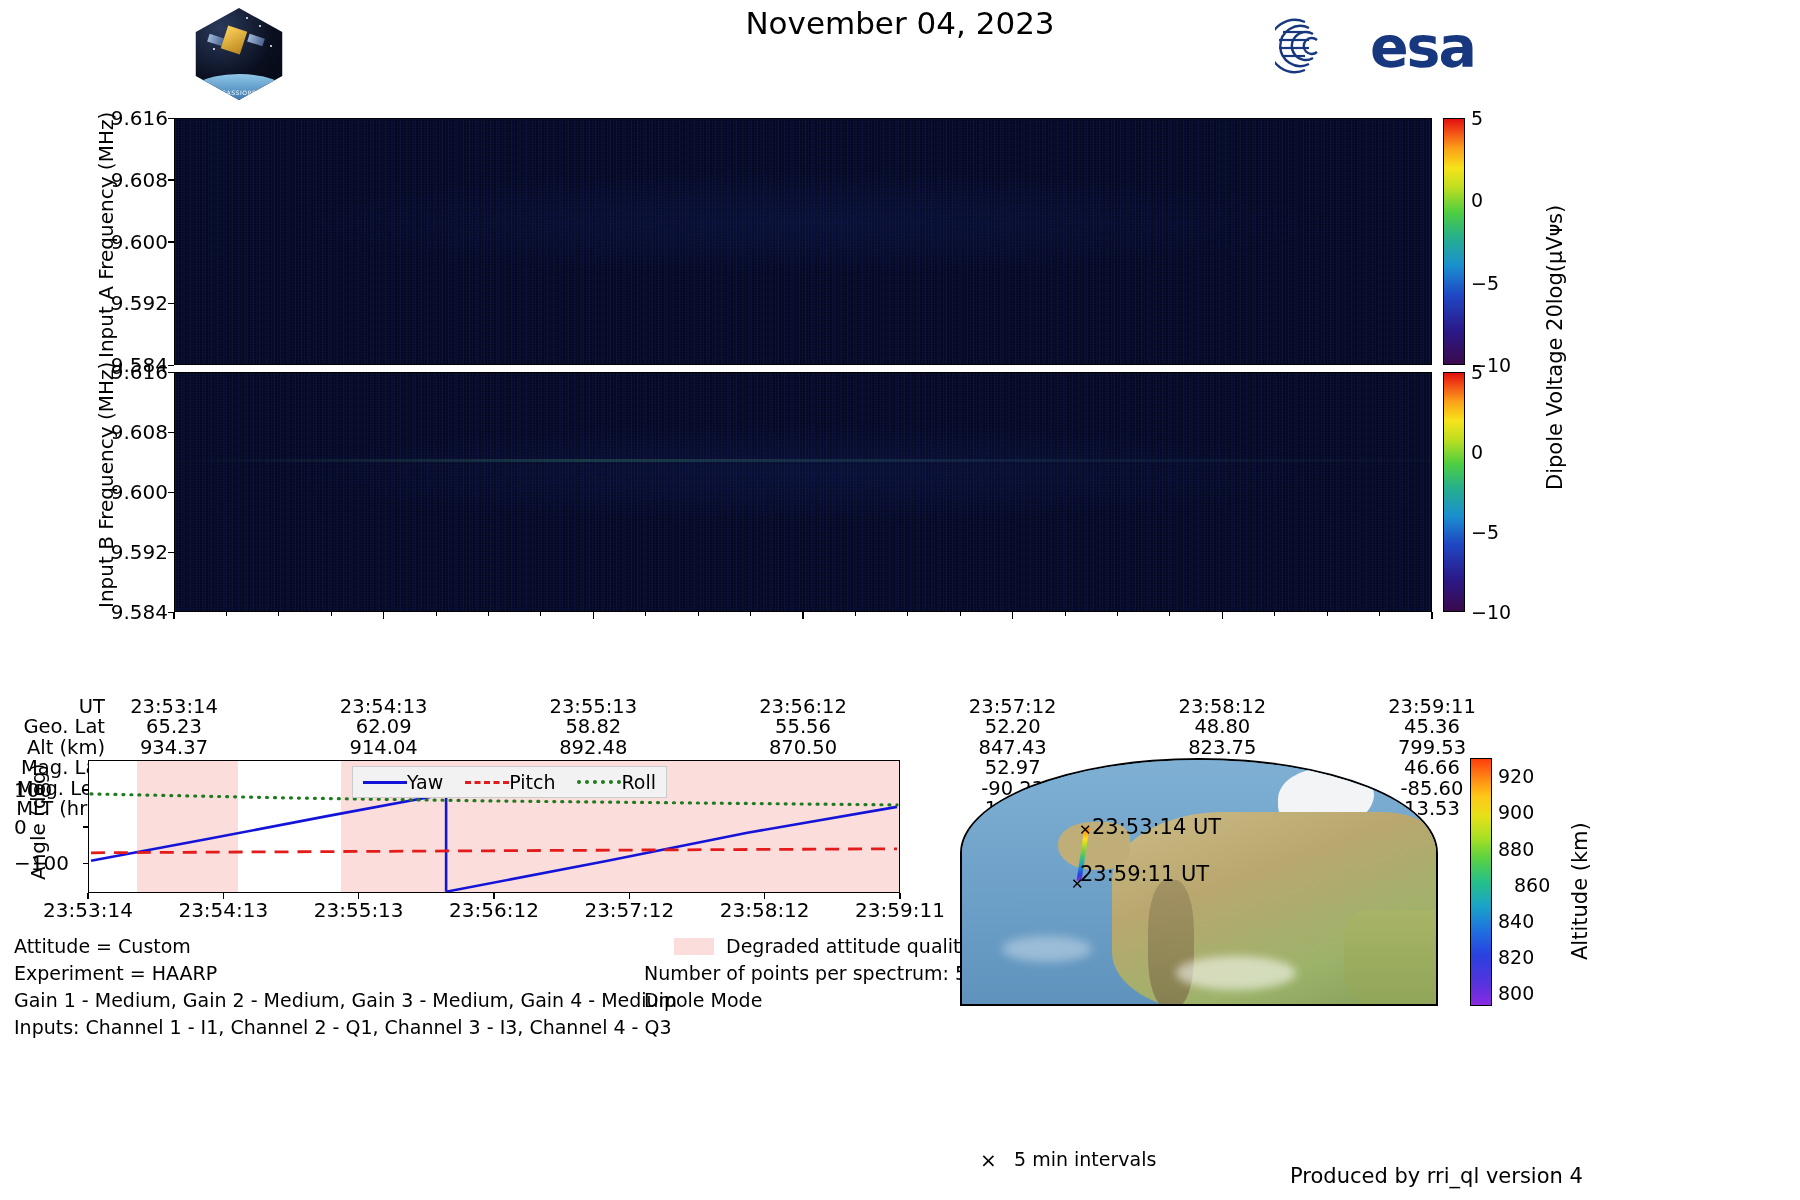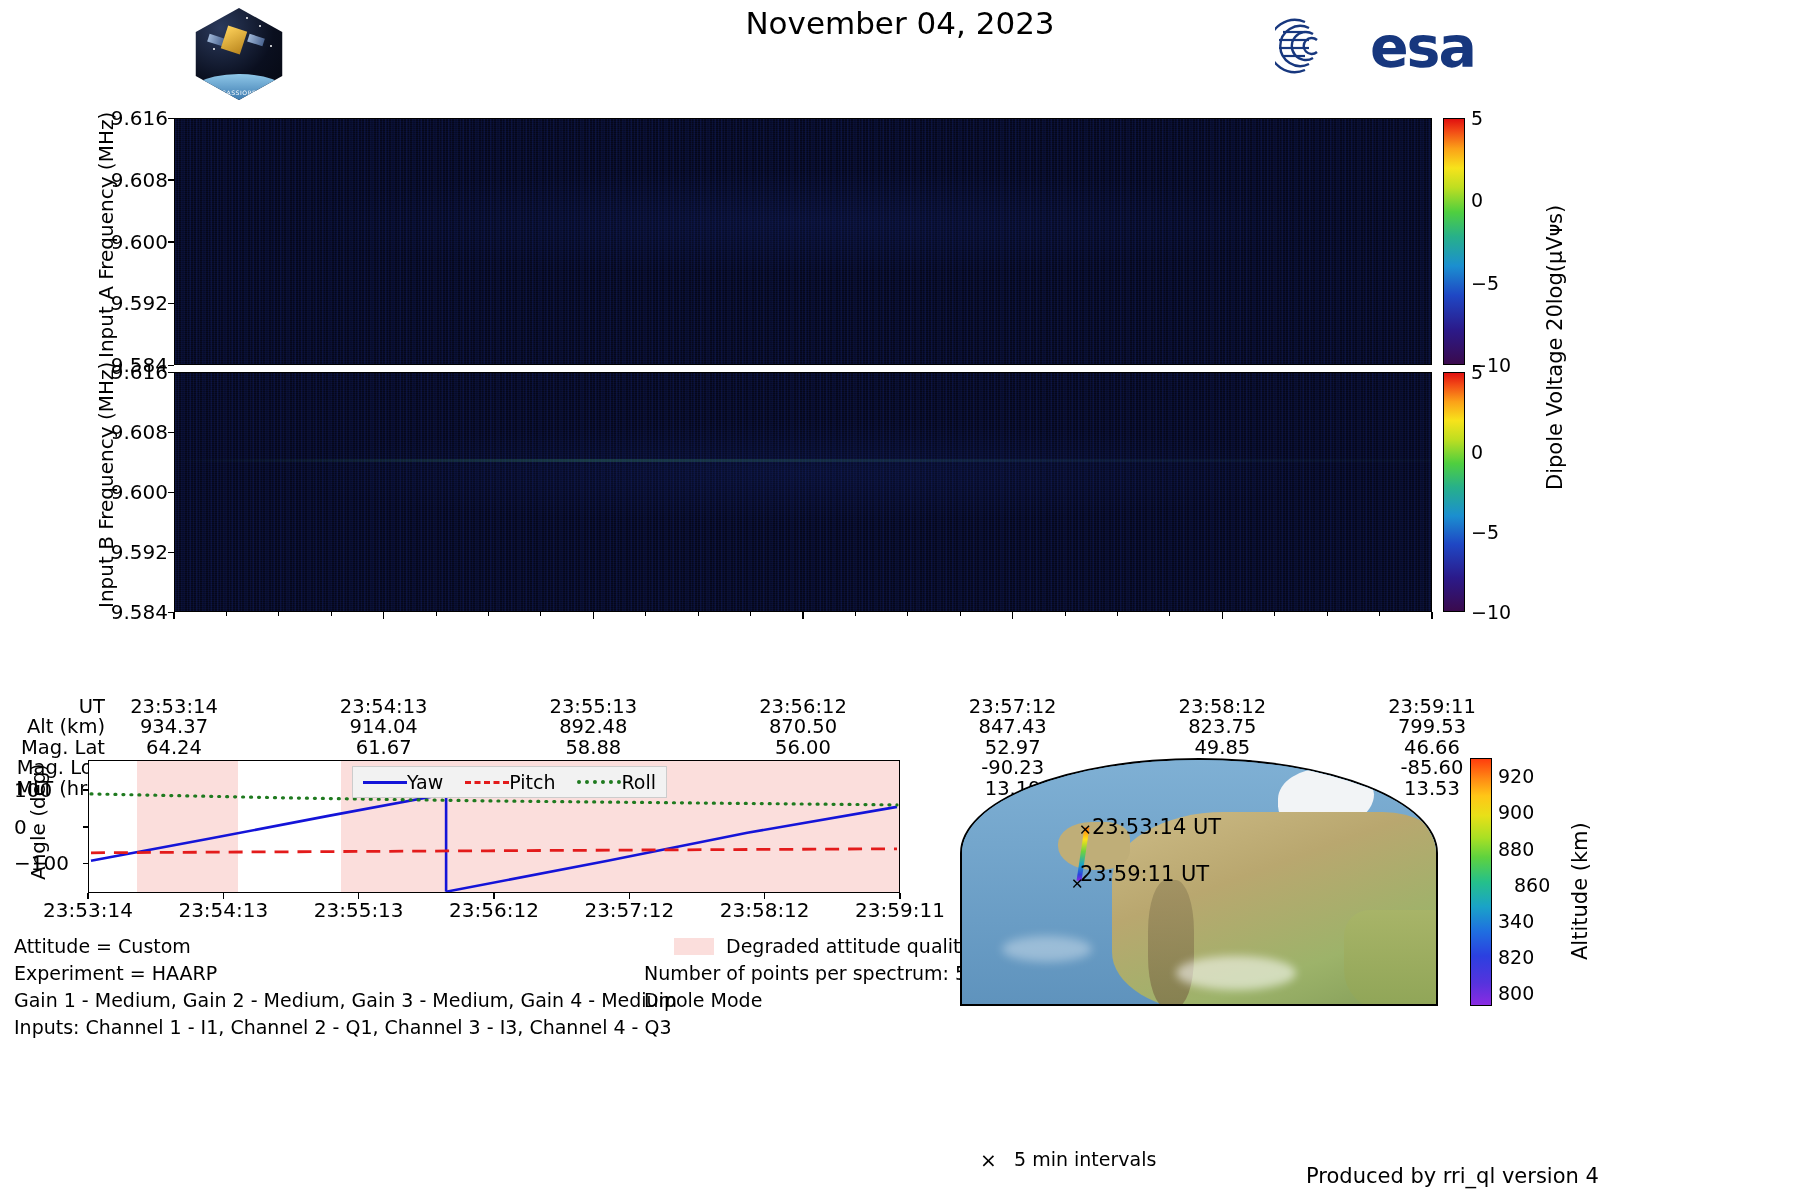--- a/index.html
+++ b/index.html
@@ -332,20 +332,30 @@
         <div class="lab">UT</div>
         <div class="val" style="left: 99px;">23:53:14</div>
         <div class="val" style="left: 308.667px;">23:54:13</div>
         <div class="val" style="left: 518.333px;">23:55:13</div>
         <div class="val" style="left: 728px;">23:56:12</div>
         <div class="val" style="left: 937.667px;">23:57:12</div>
         <div class="val" style="left: 1147.33px;">23:58:12</div>
         <div class="val" style="left: 1357px;">23:59:11</div>
       </div>
       <div class="row">
+        <div class="lab">Geo. Lat</div>
+        <div class="val" style="left: 99px;">65.23</div>
+        <div class="val" style="left: 308.667px;">62.09</div>
+        <div class="val" style="left: 518.333px;">58.82</div>
+        <div class="val" style="left: 728px;">55.56</div>
+        <div class="val" style="left: 937.667px;">52.20</div>
+        <div class="val" style="left: 1147.33px;">48.80</div>
+        <div class="val" style="left: 1357px;">45.36</div>
+      </div>
+      <div class="row">
         <div class="lab">Alt (km)</div>
         <div class="val" style="left: 99px;">934.37</div>
         <div class="val" style="left: 308.667px;">914.04</div>
         <div class="val" style="left: 518.333px;">892.48</div>
         <div class="val" style="left: 728px;">870.50</div>
         <div class="val" style="left: 937.667px;">847.43</div>
         <div class="val" style="left: 1147.33px;">823.75</div>
         <div class="val" style="left: 1357px;">799.53</div>
       </div>
       <div class="row">
@@ -436,21 +446,21 @@
 
   <div class="note" style="left:14px; top:935px;">Attitude = Custom</div>
   <div class="note" style="left:14px; top:962px;">Experiment = HAARP</div>
   <div class="note" style="left:14px; top:989px;">Gain 1 - Medium, Gain 2 - Medium, Gain 3 - Medium, Gain 4 - Medium</div>
   <div class="note" style="left:14px; top:1016px;">Inputs: Channel 1 - I1, Channel 2 - Q1, Channel 3 - I3, Channel 4 - Q3</div>
 
   <div id="degraded-swatch" style="left:674px; top:938px;"></div>
   <div class="note" style="left:726px; top:935px;">Degraded attitude quality</div>
   <div class="note" style="left:644px; top:962px;">Number of points per spectrum: 5208</div>
   <div class="note" style="left:644px; top:989px;">Dipole Mode</div>
-  <div class="note" style="left:1290px; top:1164px; font-size:21px;margin-left:16px;">Produced by rri_ql version 4</div>
+  <div class="note" style="left:1290px; top:1164px; font-size:21px;">Produced by rri_ql version 4</div>
 
   <div id="map-panel">
     <div id="map-clip">
       <div class="map-ocean"></div>
 
       <div class="landmass" style="left:316px; top:8px; width:96px; height:62px;
                   background:#f2f4f6; border-radius:52% 44% 60% 40%;"></div>
 
       <div class="landmass" style="left:150px; top:52px; width:330px; height:200px;
                   background:linear-gradient(160deg,#cdbb86 0%, #b9a76f 35%, #9db36a 70%, #7f9a55 100%);
@@ -494,19 +504,19 @@
 
   <div class="note" style="left:980px; top:1148px; font-size:20px;">×</div>
   <div class="note" style="left:1014px; top:1148px;">5 min intervals</div>
 
   <div id="alt-cbar"></div>
   <div id="alt-ticks">
       <div class="altick" style="top: 776.102px;">920</div>
       <div class="altick" style="top: 812.307px;">900</div>
       <div class="altick" style="top: 848.511px;">880</div>
       <div class="altick" style="top: 884.715px; margin-left: 16px;">860</div>
-      <div class="altick" style="top: 920.92px;">340</div>
+      <div class="altick" style="top: 920.92px;">840</div>
       <div class="altick" style="top: 957.124px; text-align: right;">820</div>
       <div class="altick" style="top: 993.328px;">800</div>
     </div>
   <div id="alt-title" style="left:1568px; top:960px;">Altitude (km)</div>
 
 </div>
 
 </body></html>

